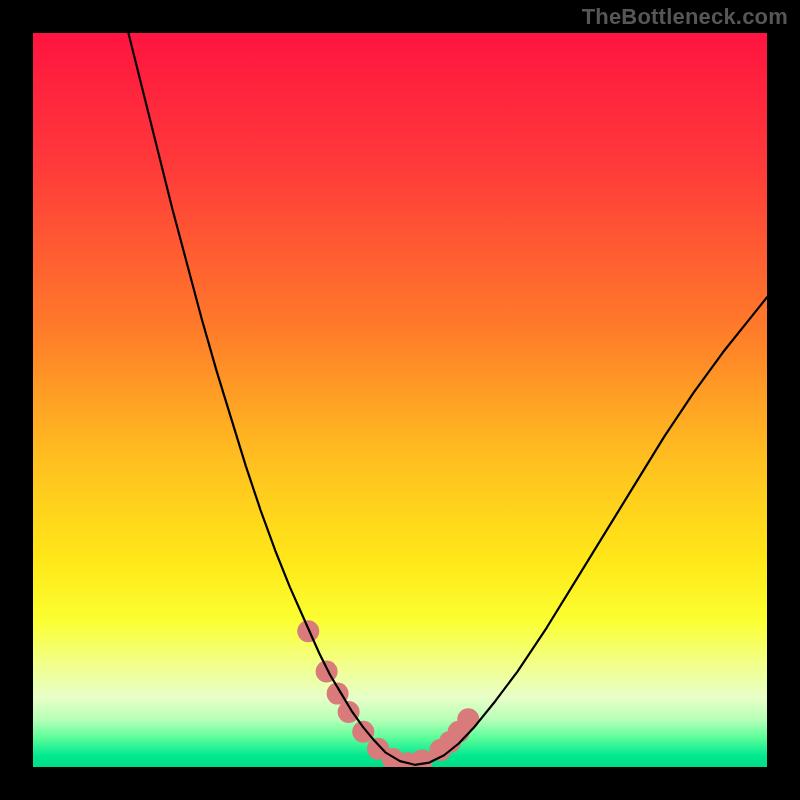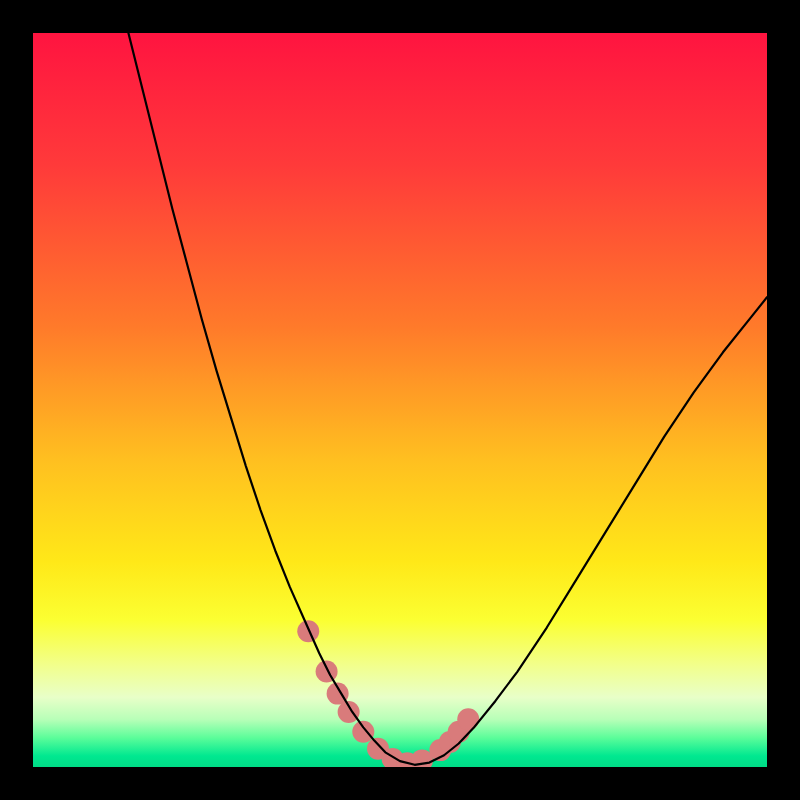--- a/index.html
+++ b/index.html
@@ -33,20 +33,21 @@
     width: 734px;
     height: 734px;
     overflow: hidden;
   }
   svg { display: block; }
 </style>
 </head>
 <body>
 
 <div class="wrap">
+  <div class="watermark">TheBottleneck.com</div>
 
   <div class="plot">
     <svg id="svg" width="734" height="734" viewBox="0 0 734 734" preserveAspectRatio="none">
       <defs>
         <linearGradient id="bg" x1="0" y1="0" x2="0" y2="1">
             <stop offset="0%" stop-color="#ff1440"></stop>
             <stop offset="18%" stop-color="#ff3a3a"></stop>
             <stop offset="40%" stop-color="#ff7a2a"></stop>
             <stop offset="57.99999999999999%" stop-color="#ffbf20"></stop>
             <stop offset="72%" stop-color="#ffe818"></stop>

